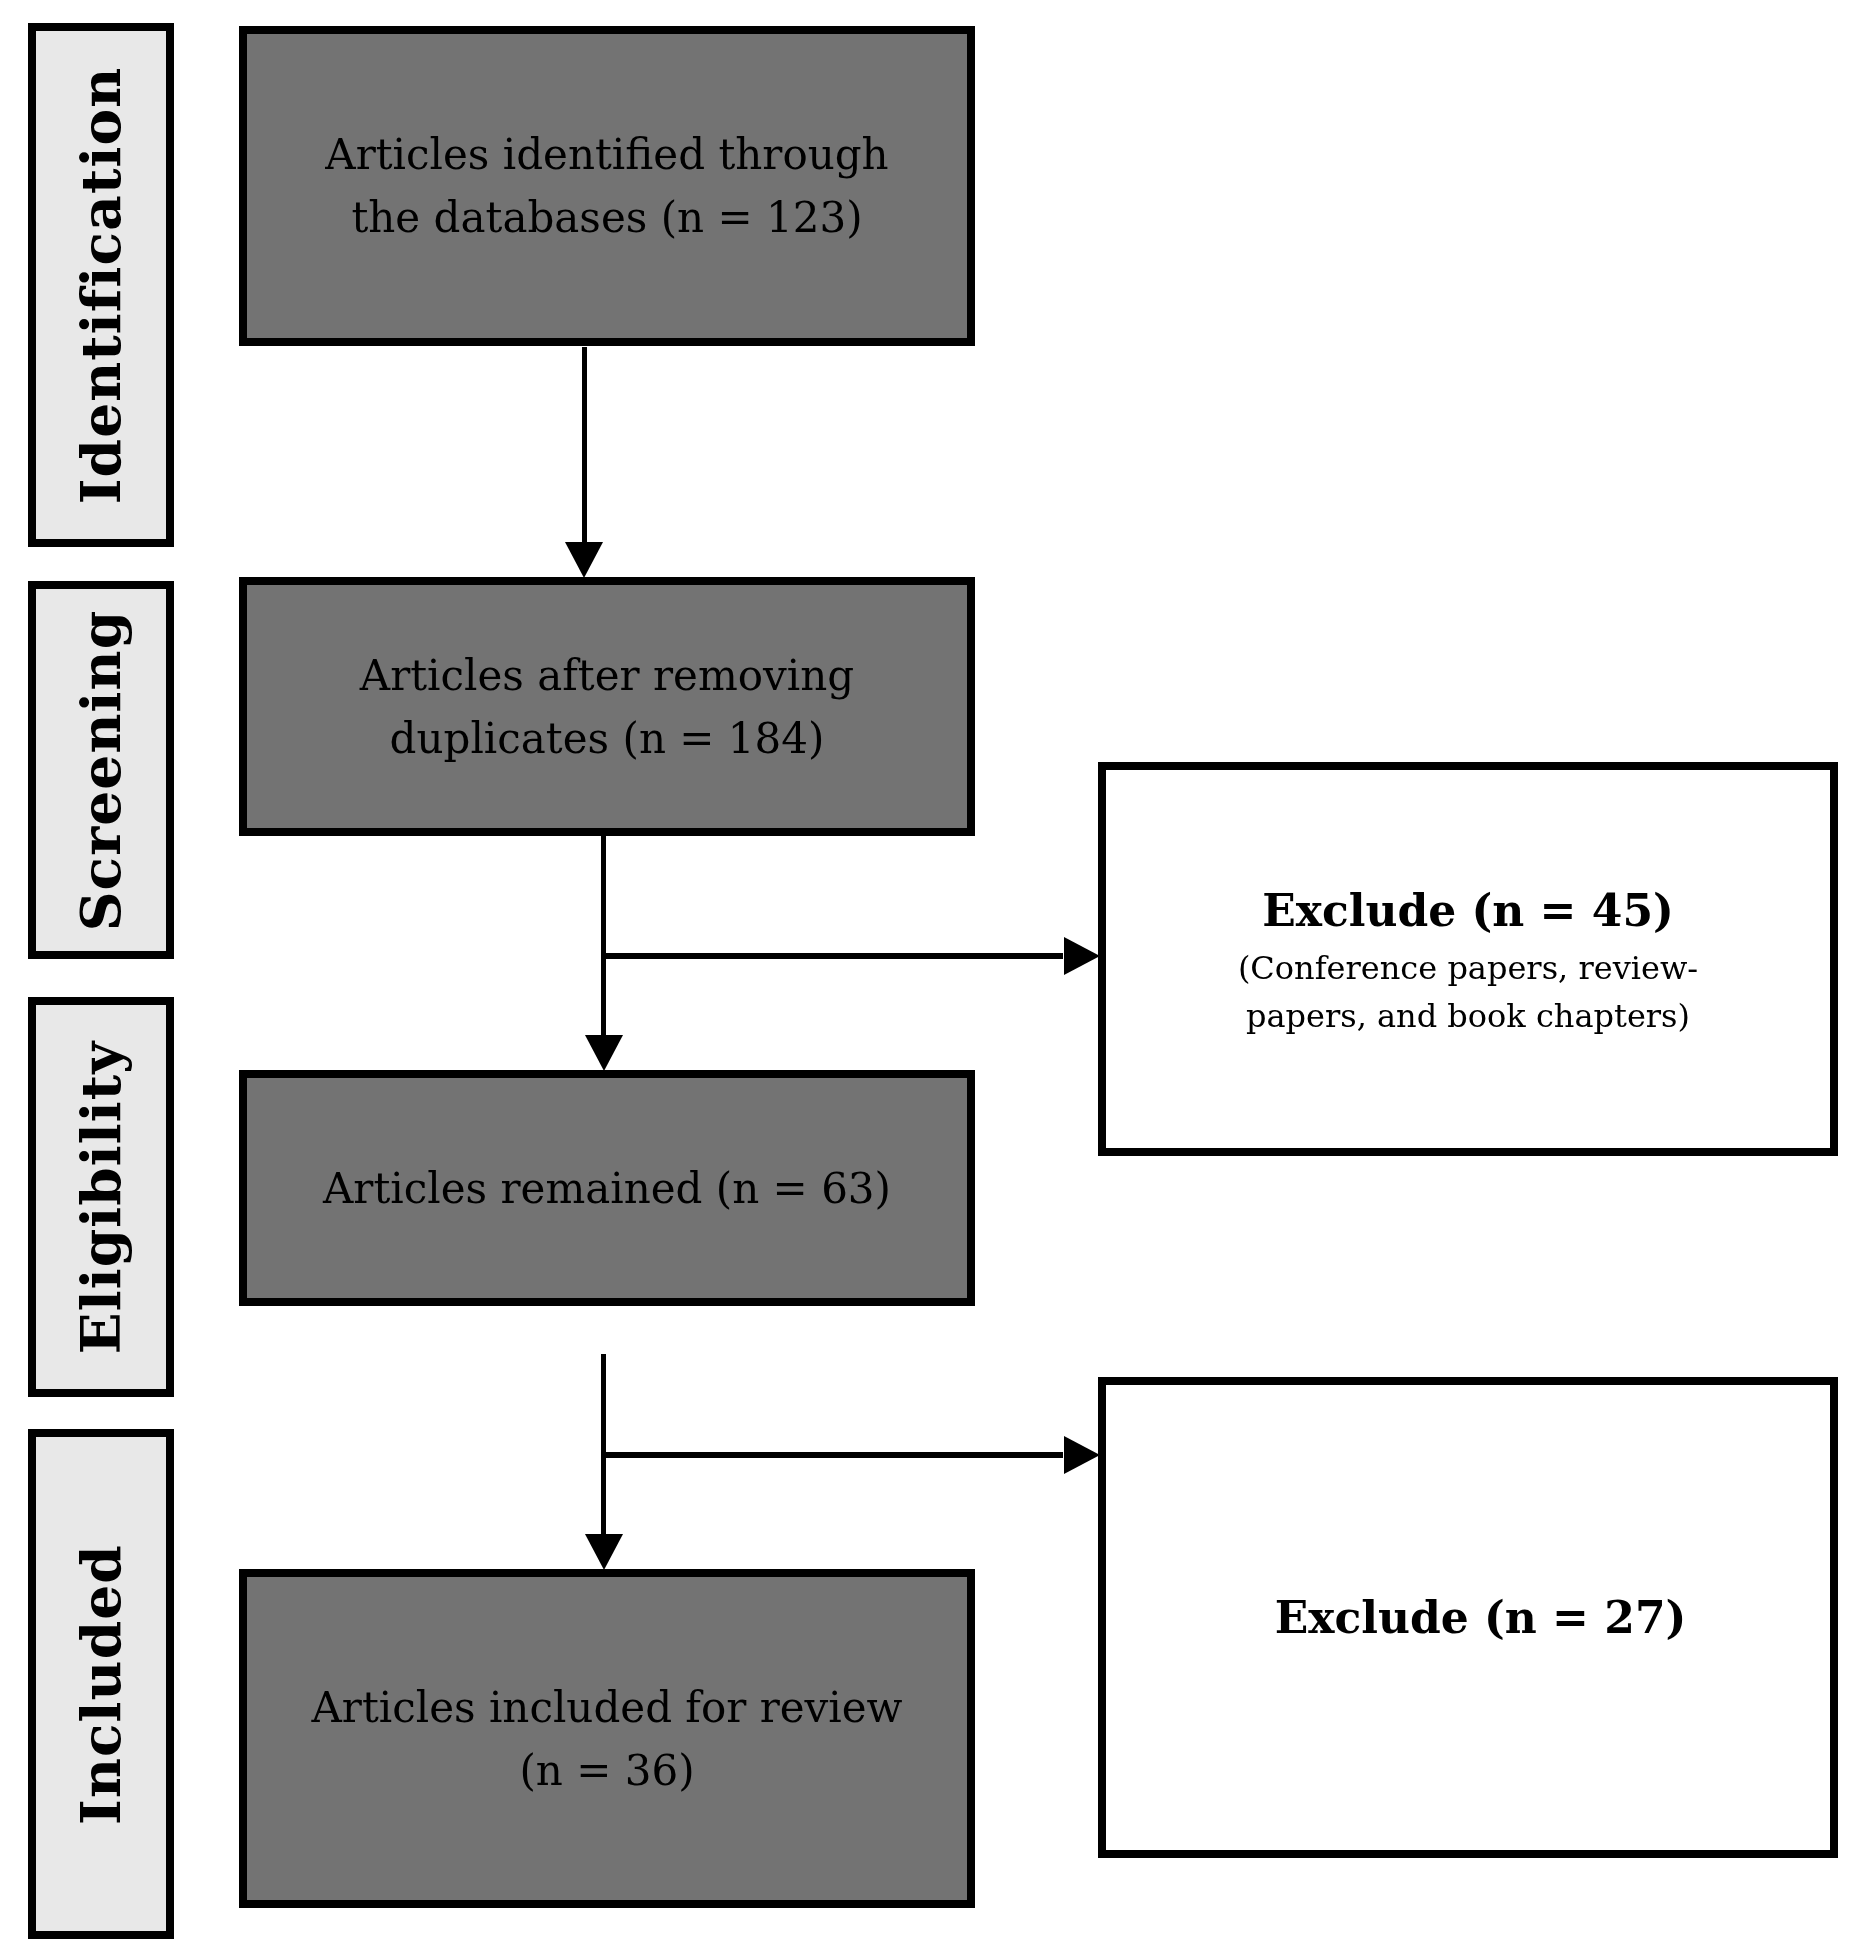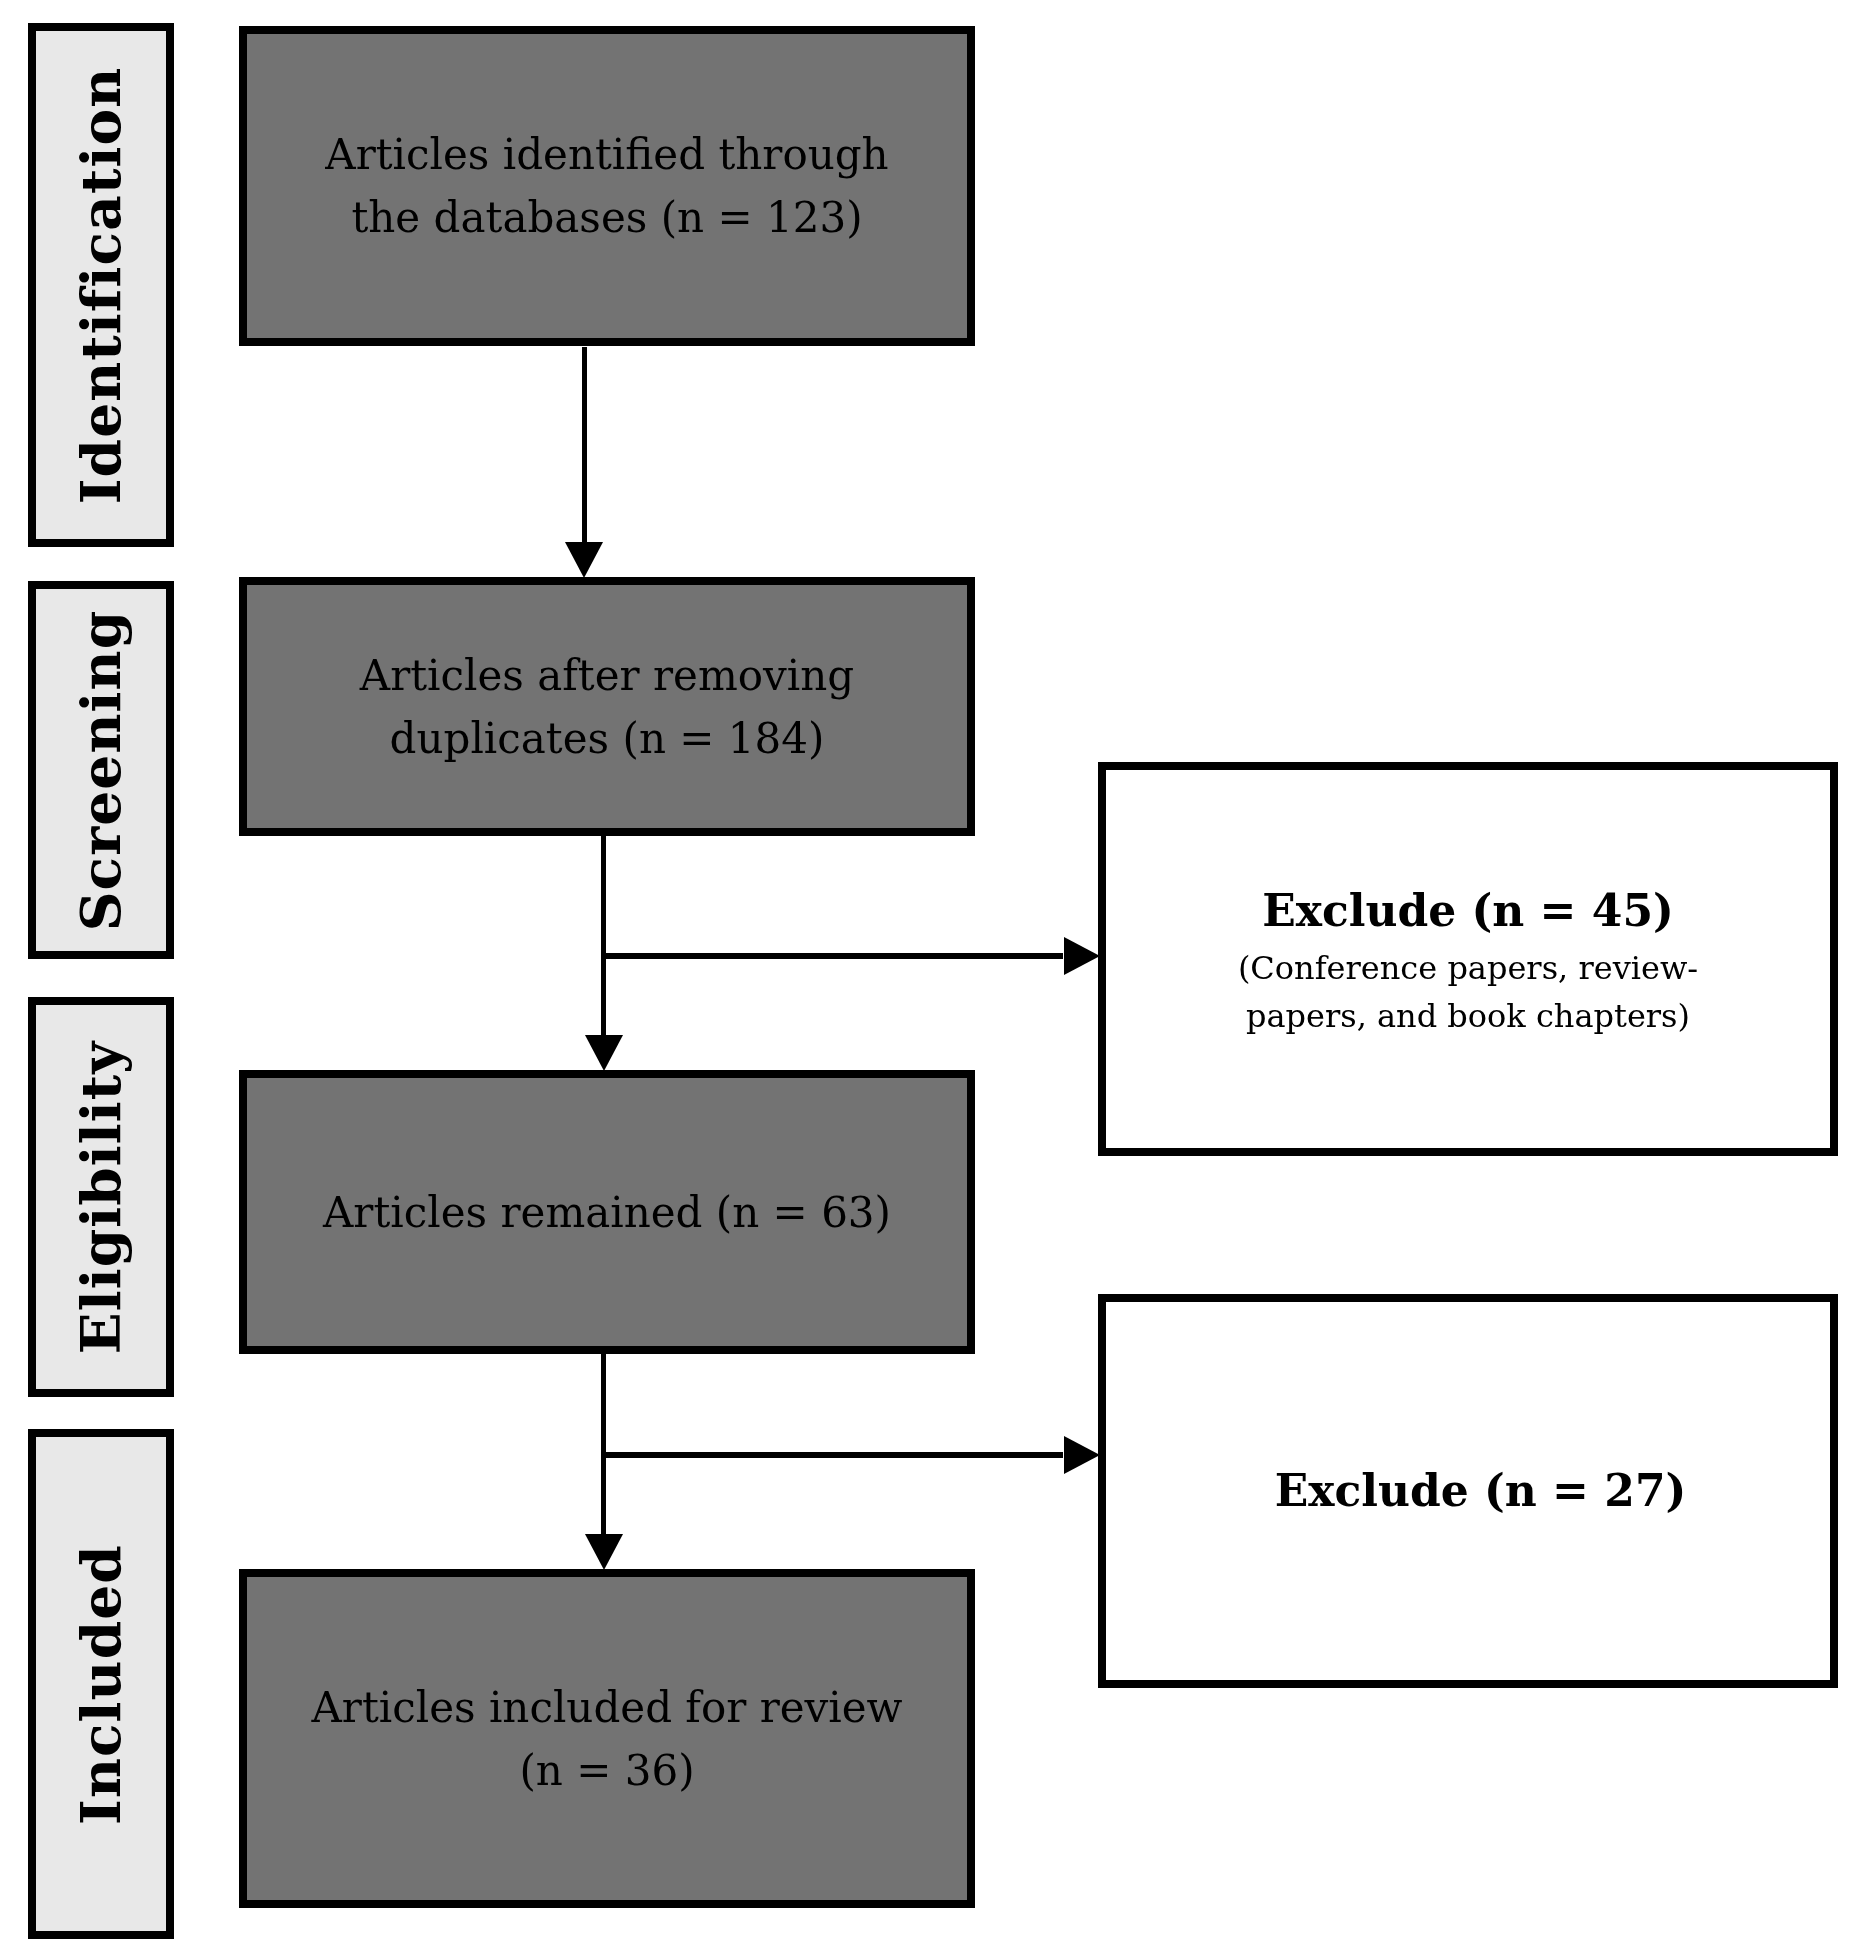--- a/index.html
+++ b/index.html
@@ -49,21 +49,21 @@
     justify-content: center;
   }
   .flow-text {
     font-size: 42px;
     line-height: 1.5;
     text-align: center;
     white-space: pre-line;
   }
   #flow-1 { top: 26px;   height: 320px; }
   #flow-2 { top: 577px; height: 259px; }
-  #flow-3 { top: 1070px; height: 284px; }
+  #flow-3 { top: 1070px; height: 236px; }
   #flow-4 { top: 1569px; height: 339px; }
 
   
   .excludebox {
     position: absolute;
     left: 1098px;
     width: 740px;
     box-sizing: border-box;
     background: #ffffff;
     border: 8.6px solid #000000;
@@ -78,21 +78,21 @@
     line-height: 1.5;
     text-align: center;
   }
   .exclude-body {
     font-size: 32px;
     line-height: 1.5;
     text-align: center;
     white-space: pre-line;
   }
   #exclude-1 { top: 762px; height: 394px; }
-  #exclude-2 { top: 1294px; height: 394px; padding-left: 25px; }
+  #exclude-2 { top: 1377px; height: 481px; padding-left: 25px; }
 
   
   .vshaft { position: absolute; width: 5.2px; background: #000000; }
   .hline  { position: absolute; height: 5.7px; background: #000000; }
   .head-down {
     position: absolute; width: 0; height: 0;
     border-left: 19px solid transparent;
     border-right: 19px solid transparent;
     border-top: 36px solid #000000;
   }

